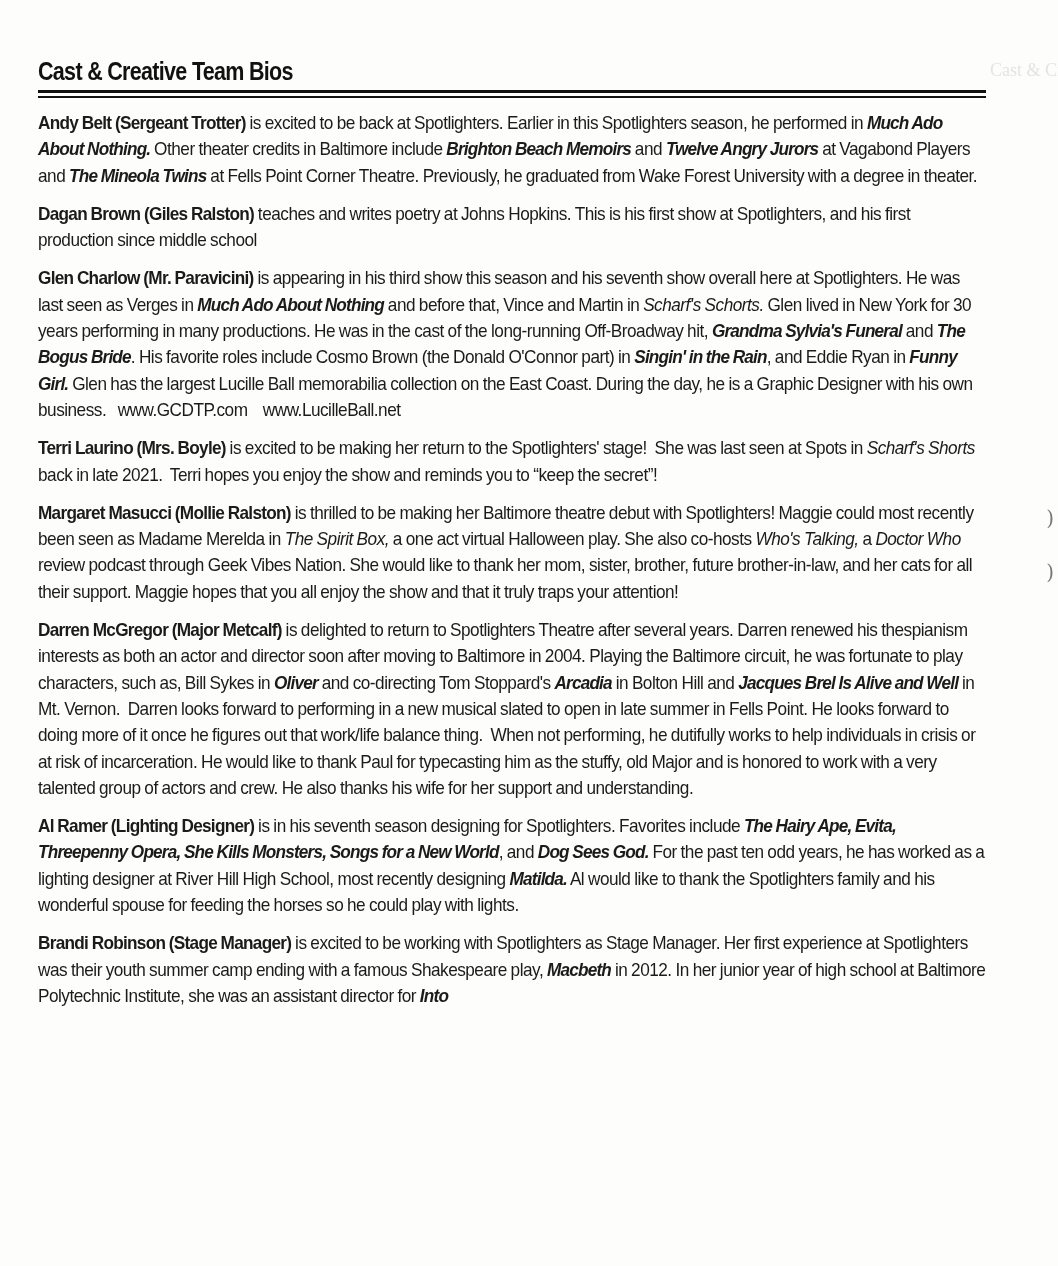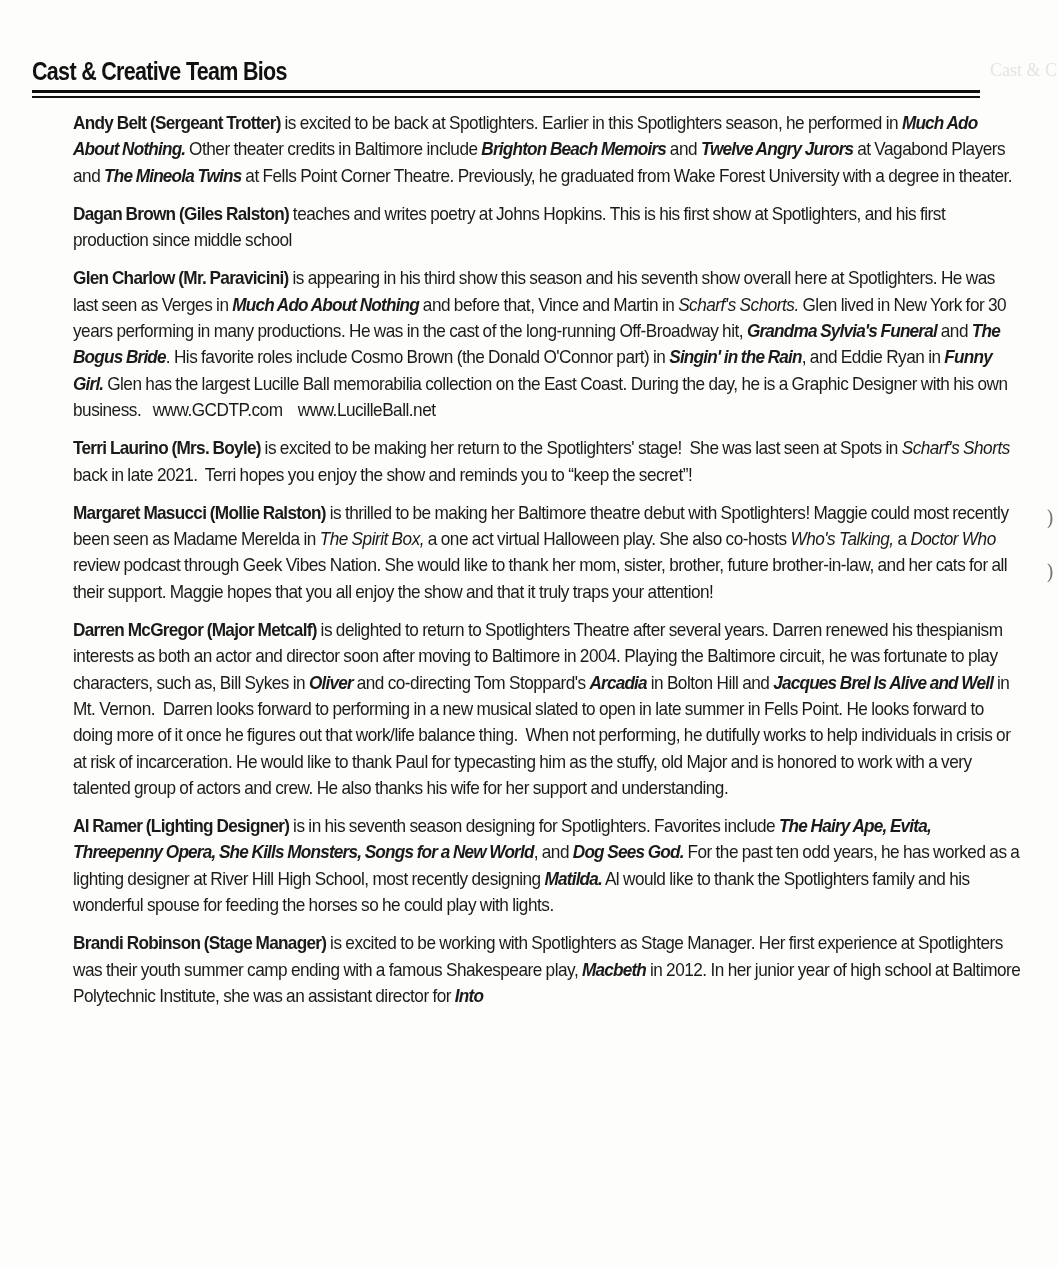--- a/index.html
+++ b/index.html
@@ -4,41 +4,41 @@
 <style>
   html, body { margin: 0; padding: 0; }
   body {
     width: 1058px; height: 1266px; overflow: hidden;
     background: #fdfdfb;
     font-family: "Liberation Sans", sans-serif;
     color: #1b1b1b;
     position: relative;
   }
   .page {
-    position: absolute; left: 32px; top: 54px; width: 948px;
+    position: absolute; left: 38px; top: 54px; width: 948px;
   }
   .title {
     font-family: "Liberation Sans", sans-serif;
     font-weight: bold;
     font-size: 25px;
     letter-spacing: -0.8px;
     transform: scaleX(0.86);
     transform-origin: left center;
     margin: 0 0 0 0;
     height: 34px;
     line-height: 34px;
     color: #111;
   }
   .rule {
     margin-top: 2px;
     border-top: 3px solid #111;
     height: 3px;
     border-bottom: 2px solid #111;
   }
-  .bios { margin-top: 12px; margin-left: 41px; }
+  .bios { margin-top: 12px; }
   .bio {
     font-size: 19px;
     line-height: 26.3px;
     margin: 0 0 12px 0;
     letter-spacing: -0.55px;
     word-spacing: -0.5px;
     transform: scaleX(0.905);
     transform-origin: left top;
     width: 1048px;
   }

